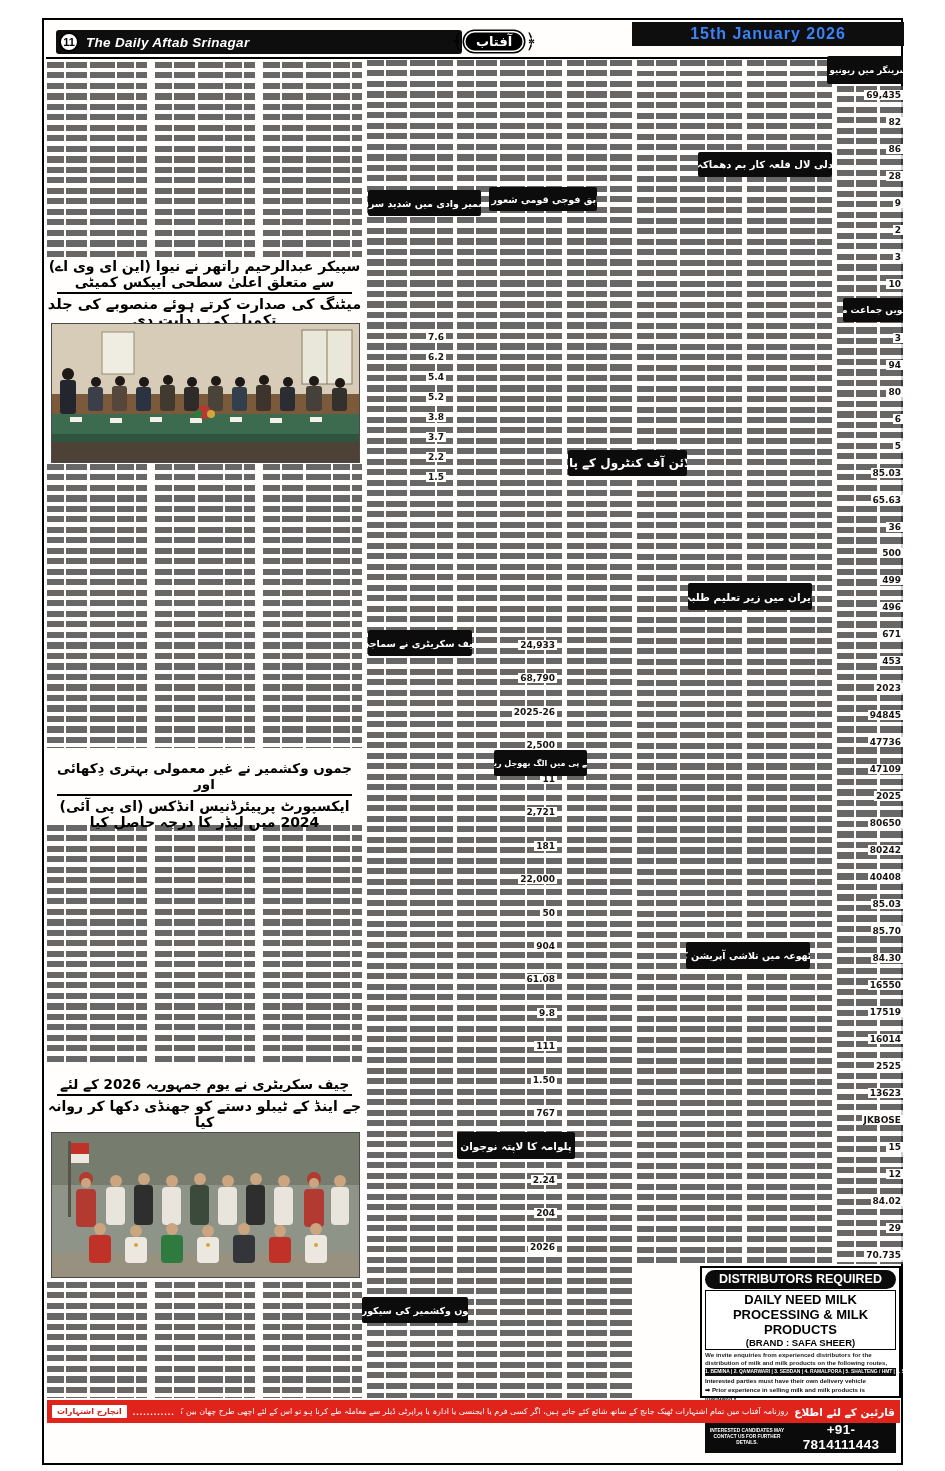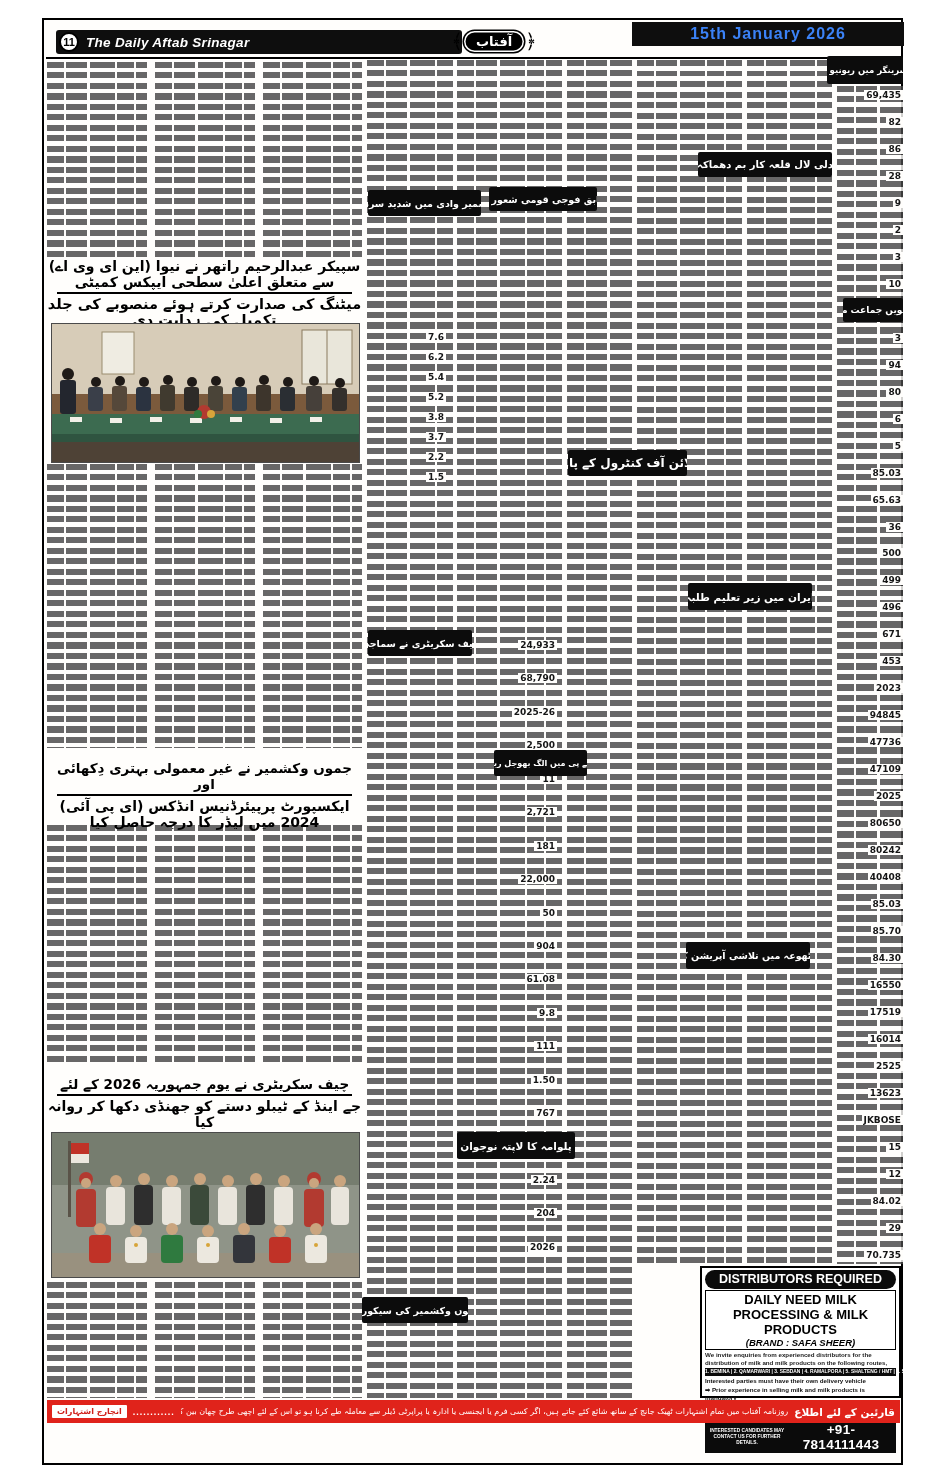--- a/index.html
+++ b/index.html
@@ -51,21 +51,21 @@
   .photo svg{display:block;}
 
   
   .ad{left:656px;top:1246px;width:201px;height:132px;border:2px solid #000;background:#fff;
       box-sizing:border-box;padding:2px 3px;font-family:"Liberation Sans",sans-serif;z-index:7;
       display:flex;flex-direction:column;gap:1px;}
   .ad-title{background:#0b0b0b;color:#fff;border-radius:11px;text-align:center;
             font-weight:700;font-size:12.5px;line-height:19px;height:19px;}
   .ad-sub{border:1px solid #000;text-align:center;padding:1px 0;}
   .ad-sub .s1{font-weight:700;font-size:13px;}
-  .ad-sub .s2{font-weight:700;font-size:9.5px;font-style:italic;}
+  .ad-sub .s2{font-weight:700;font-size:9.5px;}
   .ad-body{font-size:6.2px;font-weight:700;color:#222;line-height:1.25;}
   .ad-routes{background:#0b0b0b;color:#fff;font-weight:700;font-size:4.9px;text-align:center;
              padding:1.5px 0;white-space:nowrap;}
   .ad-note{font-size:6.2px;font-weight:700;color:#111;line-height:1.3;}
   .ad-contact{background:#0b0b0b;color:#fff;display:flex;align-items:center;gap:3px;
               padding:1px 3px;margin-top:1px;}
   .ad-contact .cl{font-weight:700;font-size:4.8px;line-height:1.2;width:78px;text-align:center;}
   .ad-contact .ph{font-weight:700;font-size:13.5px;letter-spacing:.3px;flex:1;text-align:center;}
 
   

